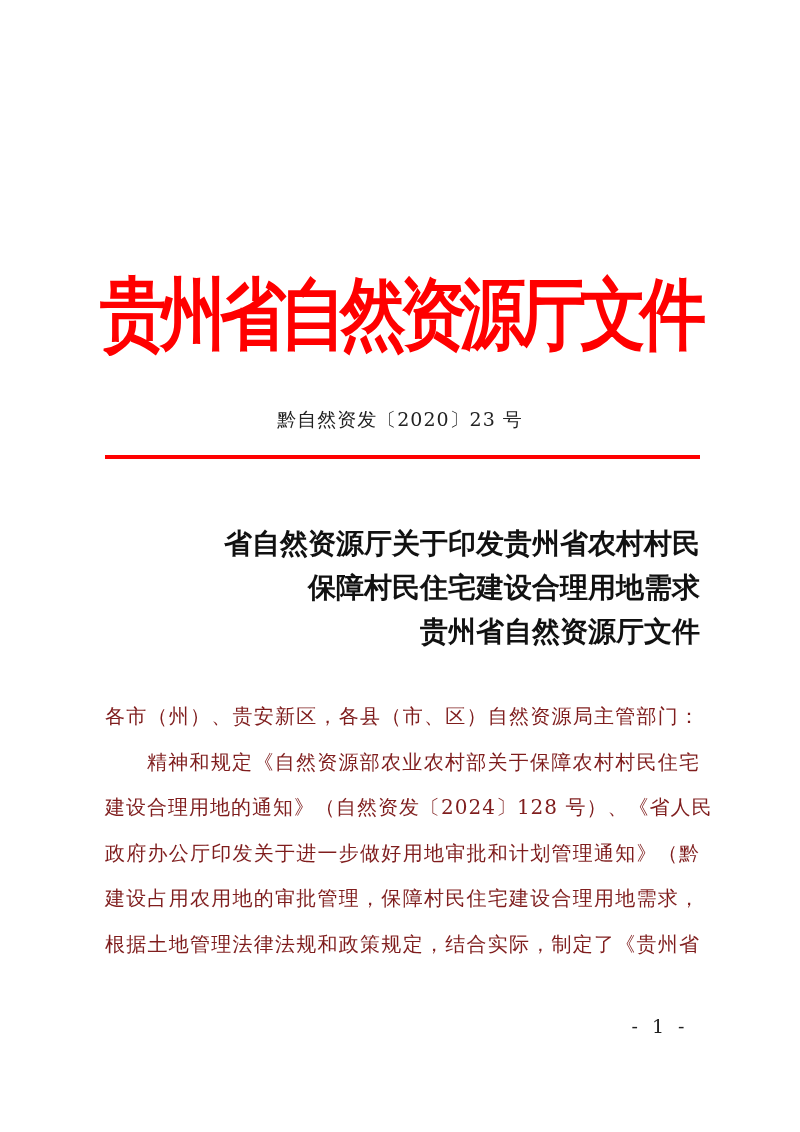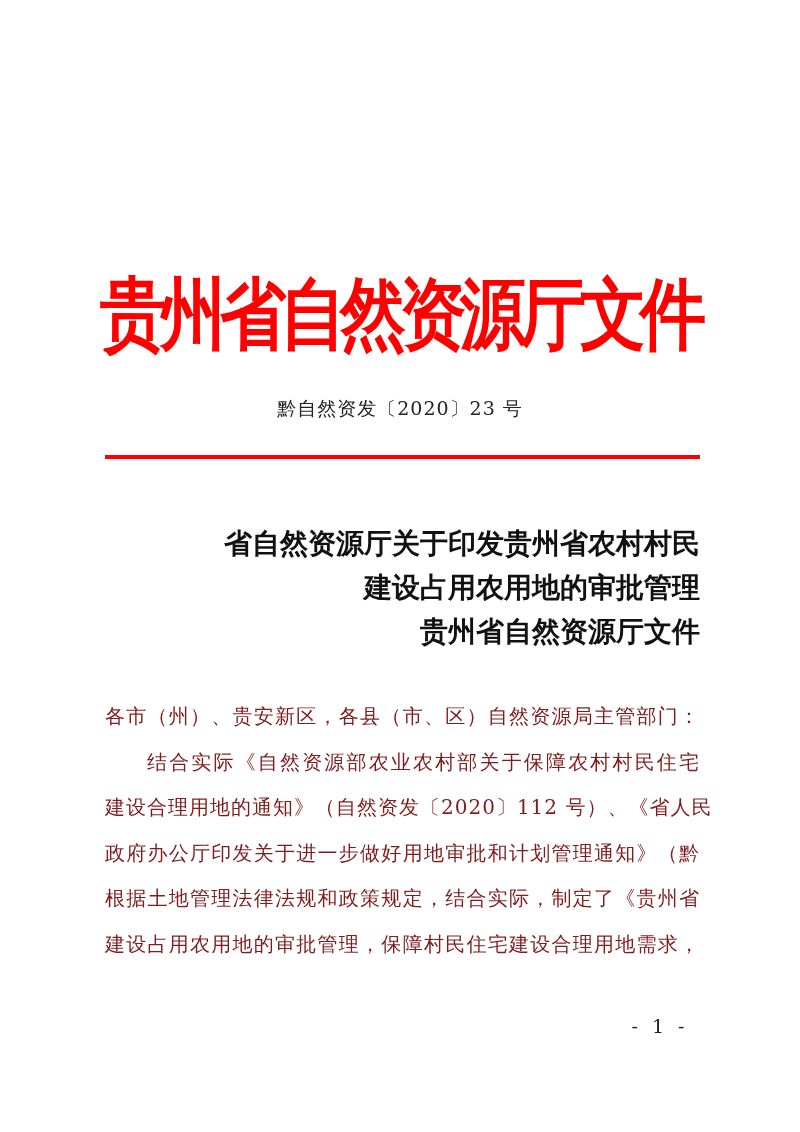--- a/index.html
+++ b/index.html
@@ -5,21 +5,21 @@
   html, body { margin: 0; padding: 0; background: #ffffff; }
   body { width: 800px; height: 1132px; position: relative; overflow: hidden;
          font-family: "DejaVu Serif", "Liberation Serif", serif; color: #111; }
   .page { position: absolute; left: 0; top: 0; width: 800px; height: 796px; background: #fff; }
 
   .red-header { position: absolute; left: 100px; top: 262px; width: 600px; height: 105px;
     color: #ff0000; font-family: "DejaVu Serif", "Liberation Serif", serif;
     font-size: 66px; font-weight: bold; letter-spacing: -6px; line-height: 105px;
     text-align: center; transform: scaleY(1.18); transform-origin: center; white-space: nowrap; }
 
-  .doc-number { position: absolute; left: 100px; top: 396px; width: 600px; text-align: center;
+  .doc-number { position: absolute; left: 100px; top: 407px; width: 600px; text-align: center;
     font-size: 19px; letter-spacing: 1px; color: #222; }
 
   .red-rule { position: absolute; left: 105px; top: 455px; width: 595px; height: 4px; background: #ff0000; }
 
   .title-block { position: absolute; left: 100px; top: 522px; width: 600px; text-align: right; }
   .title-line { font-size: 28px; font-weight: bold; line-height: 44px; color: #111; letter-spacing: 0px; white-space: nowrap; }
 
   .body-block { position: absolute; left: 105px; top: 694px; width: 595px; }
   .body-line { font-size: 20px; line-height: 45.5px; height: 45.5px; white-space: nowrap; color: #7f1d1d;
     text-align: justify; text-align-last: justify; letter-spacing: 1px; }
@@ -35,28 +35,28 @@
 <div class="page">
 
   <div class="red-header">贵州省自然资源厅文件</div>
 
   <div class="doc-number">黔自然资发〔2020〕23 号</div>
 
   <div class="red-rule"></div>
 
   <div class="title-block">
     <div class="title-line">省自然资源厅关于印发贵州省农村村民</div>
-    <div class="title-line">建设占用农用地的审批管理</div>
+    <div class="title-line">保障村民住宅建设合理用地需求</div>
     <div class="title-line">贵州省自然资源厅文件</div>
   </div>
 
   <div class="body-block">
     <div class="body-line salutation">各市（州）、贵安新区，各县（市、区）自然资源局主管部门：</div>
-    <div class="body-line indent">结合实际《自然资源部农业农村部关于保障农村村民住宅</div>
-    <div class="body-line">建设合理用地的通知》（自然资发〔2020〕112 号）、《省人民</div>
+    <div class="body-line indent">精神和规定《自然资源部农业农村部关于保障农村村民住宅</div>
+    <div class="body-line">建设合理用地的通知》（自然资发〔2024〕128 号）、《省人民</div>
     <div class="body-line">政府办公厅印发关于进一步做好用地审批和计划管理通知》（黔</div>
+    <div class="body-line">建设占用农用地的审批管理，保障村民住宅建设合理用地需求，</div>
     <div class="body-line">根据土地管理法律法规和政策规定，结合实际，制定了《贵州省</div>
-    <div class="body-line">建设占用农用地的审批管理，保障村民住宅建设合理用地需求，</div>
   </div>
 
   <div class="page-number">- 1 -</div>
 
 </div>
 
 </body></html>

